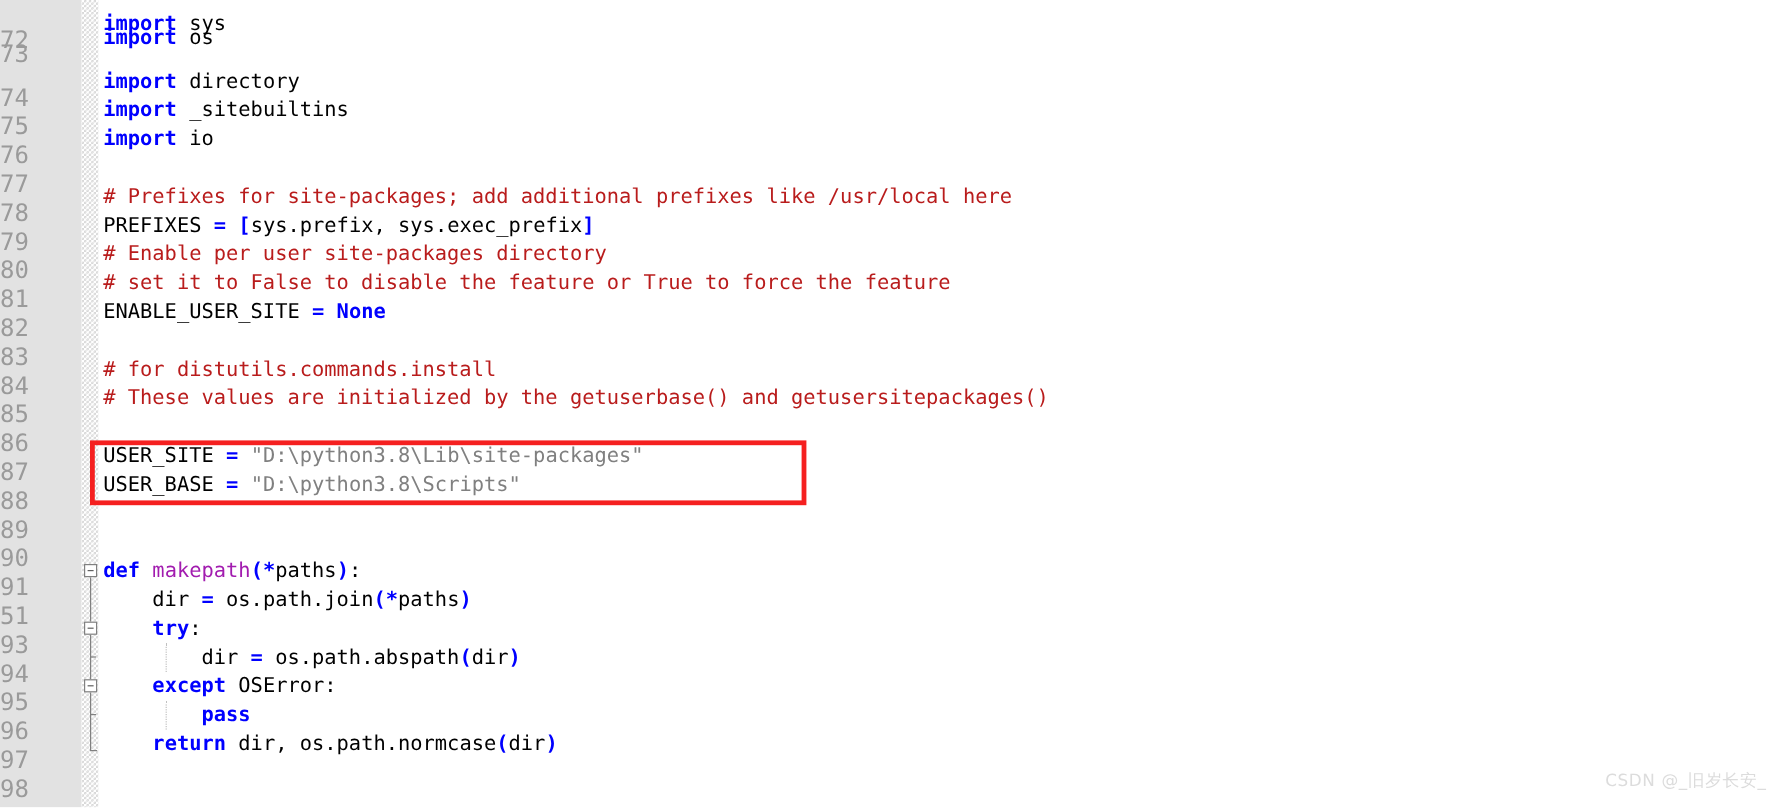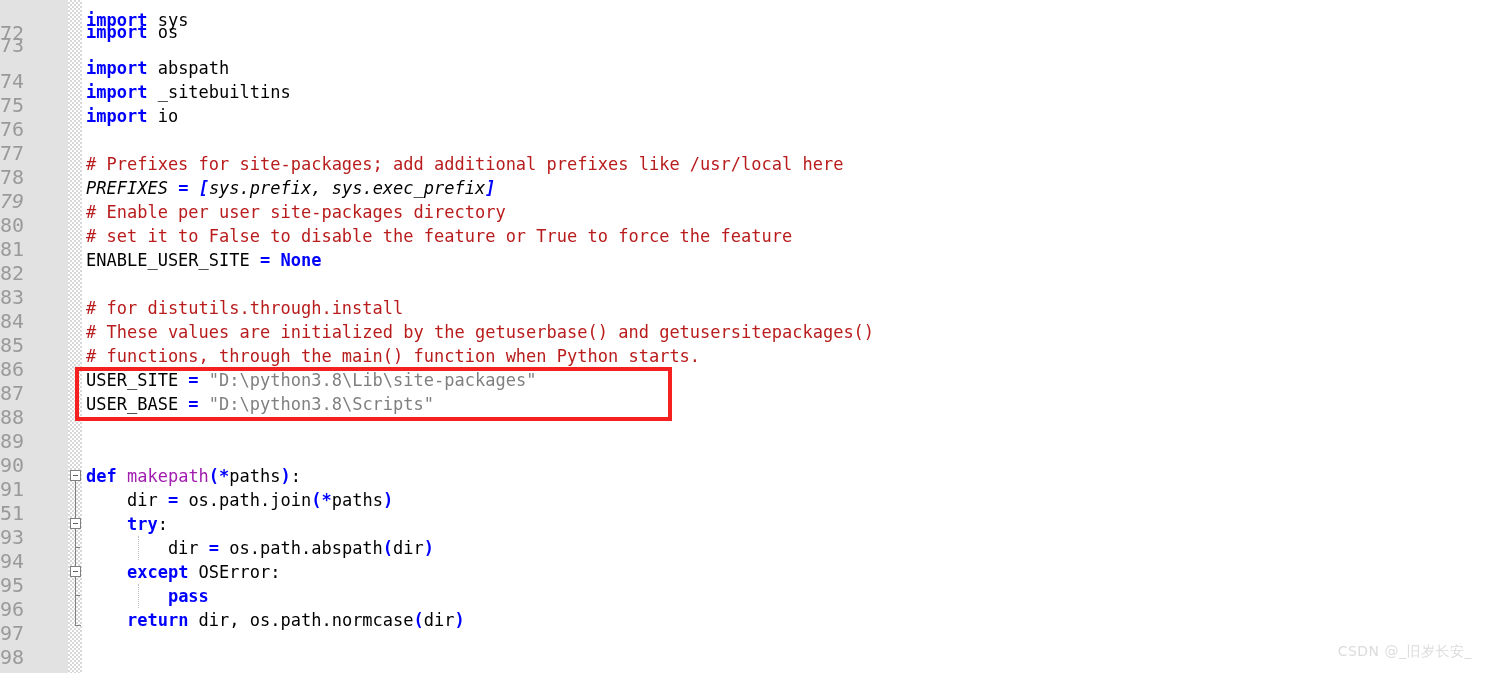--- a/index.html
+++ b/index.html
@@ -167,33 +167,33 @@
 <body>
 
 <div id="editor">
 
   <div id="gutter"></div>
   <div id="foldcol"></div>
 
   <div id="rows">
       <div class="row" style="top: 8px;"><span class="lineno">72</span><span class="code"><span class="kw">import</span><span class="pln"> sys</span></span></div>
       <div class="row" style="top: 20px; padding-left: 32px;"><span class="lineno">73</span><span class="code"><span class="kw">import</span><span class="pln"> os</span></span></div>
-      <div class="row" style="top: 56px;"><span class="lineno">74</span><span class="code"><span class="kw">import</span><span class="pln"> abspath</span></span></div>
+      <div class="row" style="top: 56px;"><span class="lineno">74</span><span class="code"><span class="kw">import</span><span class="pln"> directory</span></span></div>
       <div class="row" style="top: 80px;"><span class="lineno">75</span><span class="code"><span class="kw">import</span><span class="pln"> _sitebuiltins</span></span></div>
       <div class="row" style="top: 104px;"><span class="lineno">76</span><span class="code"><span class="kw">import</span><span class="pln"> io</span></span></div>
       <div class="row" style="top: 128px;"><span class="lineno">77</span><span class="code"></span></div>
       <div class="row" style="top: 152px;"><span class="lineno">78</span><span class="code"><span class="cmt"># Prefixes for site-packages; add additional prefixes like /usr/local here</span></span></div>
-      <div class="row" style="top: 176px; font-style: italic;"><span class="lineno">79</span><span class="code"><span class="pln">PREFIXES </span><span class="op">=</span><span class="pln"> </span><span class="op">[</span><span class="pln">sys.prefix, sys.exec_prefix</span><span class="op">]</span></span></div>
+      <div class="row" style="top: 176px;"><span class="lineno">79</span><span class="code"><span class="pln">PREFIXES </span><span class="op">=</span><span class="pln"> </span><span class="op">[</span><span class="pln">sys.prefix, sys.exec_prefix</span><span class="op">]</span></span></div>
       <div class="row" style="top: 200px; padding-left: 16px;"><span class="lineno">80</span><span class="code"><span class="cmt"># Enable per user site-packages directory</span></span></div>
       <div class="row" style="top: 224px;"><span class="lineno">81</span><span class="code"><span class="cmt"># set it to False to disable the feature or True to force the feature</span></span></div>
       <div class="row" style="top: 248px;"><span class="lineno">82</span><span class="code"><span class="pln">ENABLE_USER_SITE </span><span class="op">=</span><span class="pln"> </span><span class="kw">None</span></span></div>
       <div class="row" style="top: 272px;"><span class="lineno">83</span><span class="code"></span></div>
-      <div class="row" style="top: 296px;"><span class="lineno">84</span><span class="code"><span class="cmt"># for distutils.through.install</span></span></div>
+      <div class="row" style="top: 296px;"><span class="lineno">84</span><span class="code"><span class="cmt"># for distutils.commands.install</span></span></div>
       <div class="row" style="top: 320px;"><span class="lineno">85</span><span class="code"><span class="cmt"># These values are initialized by the getuserbase() and getusersitepackages()</span></span></div>
-      <div class="row" style="top: 344px;"><span class="lineno">86</span><span class="code"><span class="cmt"># functions, through the main() function when Python starts.</span></span></div>
+      <div class="row" style="top: 344px;"><span class="lineno">86</span></div>
       <div class="row" style="top: 368px;"><span class="lineno">87</span><span class="code"><span class="pln">USER_SITE </span><span class="op">=</span><span class="pln"> </span><span class="str">"D:\python3.8\Lib\site-packages"</span></span></div>
       <div class="row" style="top: 392px;"><span class="lineno">88</span><span class="code"><span class="pln">USER_BASE </span><span class="op">=</span><span class="pln"> </span><span class="str">"D:\python3.8\Scripts"</span></span></div>
       <div class="row" style="top: 416px;"><span class="lineno">89</span><span class="code"></span></div>
       <div class="row" style="top: 440px;"><span class="lineno">90</span><span class="code"></span></div>
       <div class="row" style="top: 464px;"><span class="lineno">91</span><span class="code"><span class="kw">def</span><span class="pln"> </span><span class="fn">makepath</span><span class="op">(*</span><span class="pln">paths</span><span class="op">)</span><span class="pln">:</span></span></div>
       <div class="row" style="top: 488px;"><span class="lineno">51</span><span class="code"><span class="pln">    dir </span><span class="op">=</span><span class="pln"> os.path.join</span><span class="op">(*</span><span class="pln">paths</span><span class="op">)</span></span></div>
       <div class="row" style="top: 512px;"><span class="lineno">93</span><span class="code"><span class="pln">    </span><span class="kw">try</span><span class="pln">:</span></span></div>
       <div class="row" style="top: 536px;"><span class="lineno">94</span><span class="code"><span class="pln">        dir </span><span class="op">=</span><span class="pln"> os.path.abspath</span><span class="op">(</span><span class="pln">dir</span><span class="op">)</span></span></div>
       <div class="row" style="top: 560px;"><span class="lineno">95</span><span class="code"><span class="pln">    </span><span class="kw">except</span><span class="pln"> OSError:</span></span></div>
       <div class="row" style="top: 584px;"><span class="lineno">96</span><span class="code"><span class="pln">        </span><span class="kw">pass</span></span></div>

